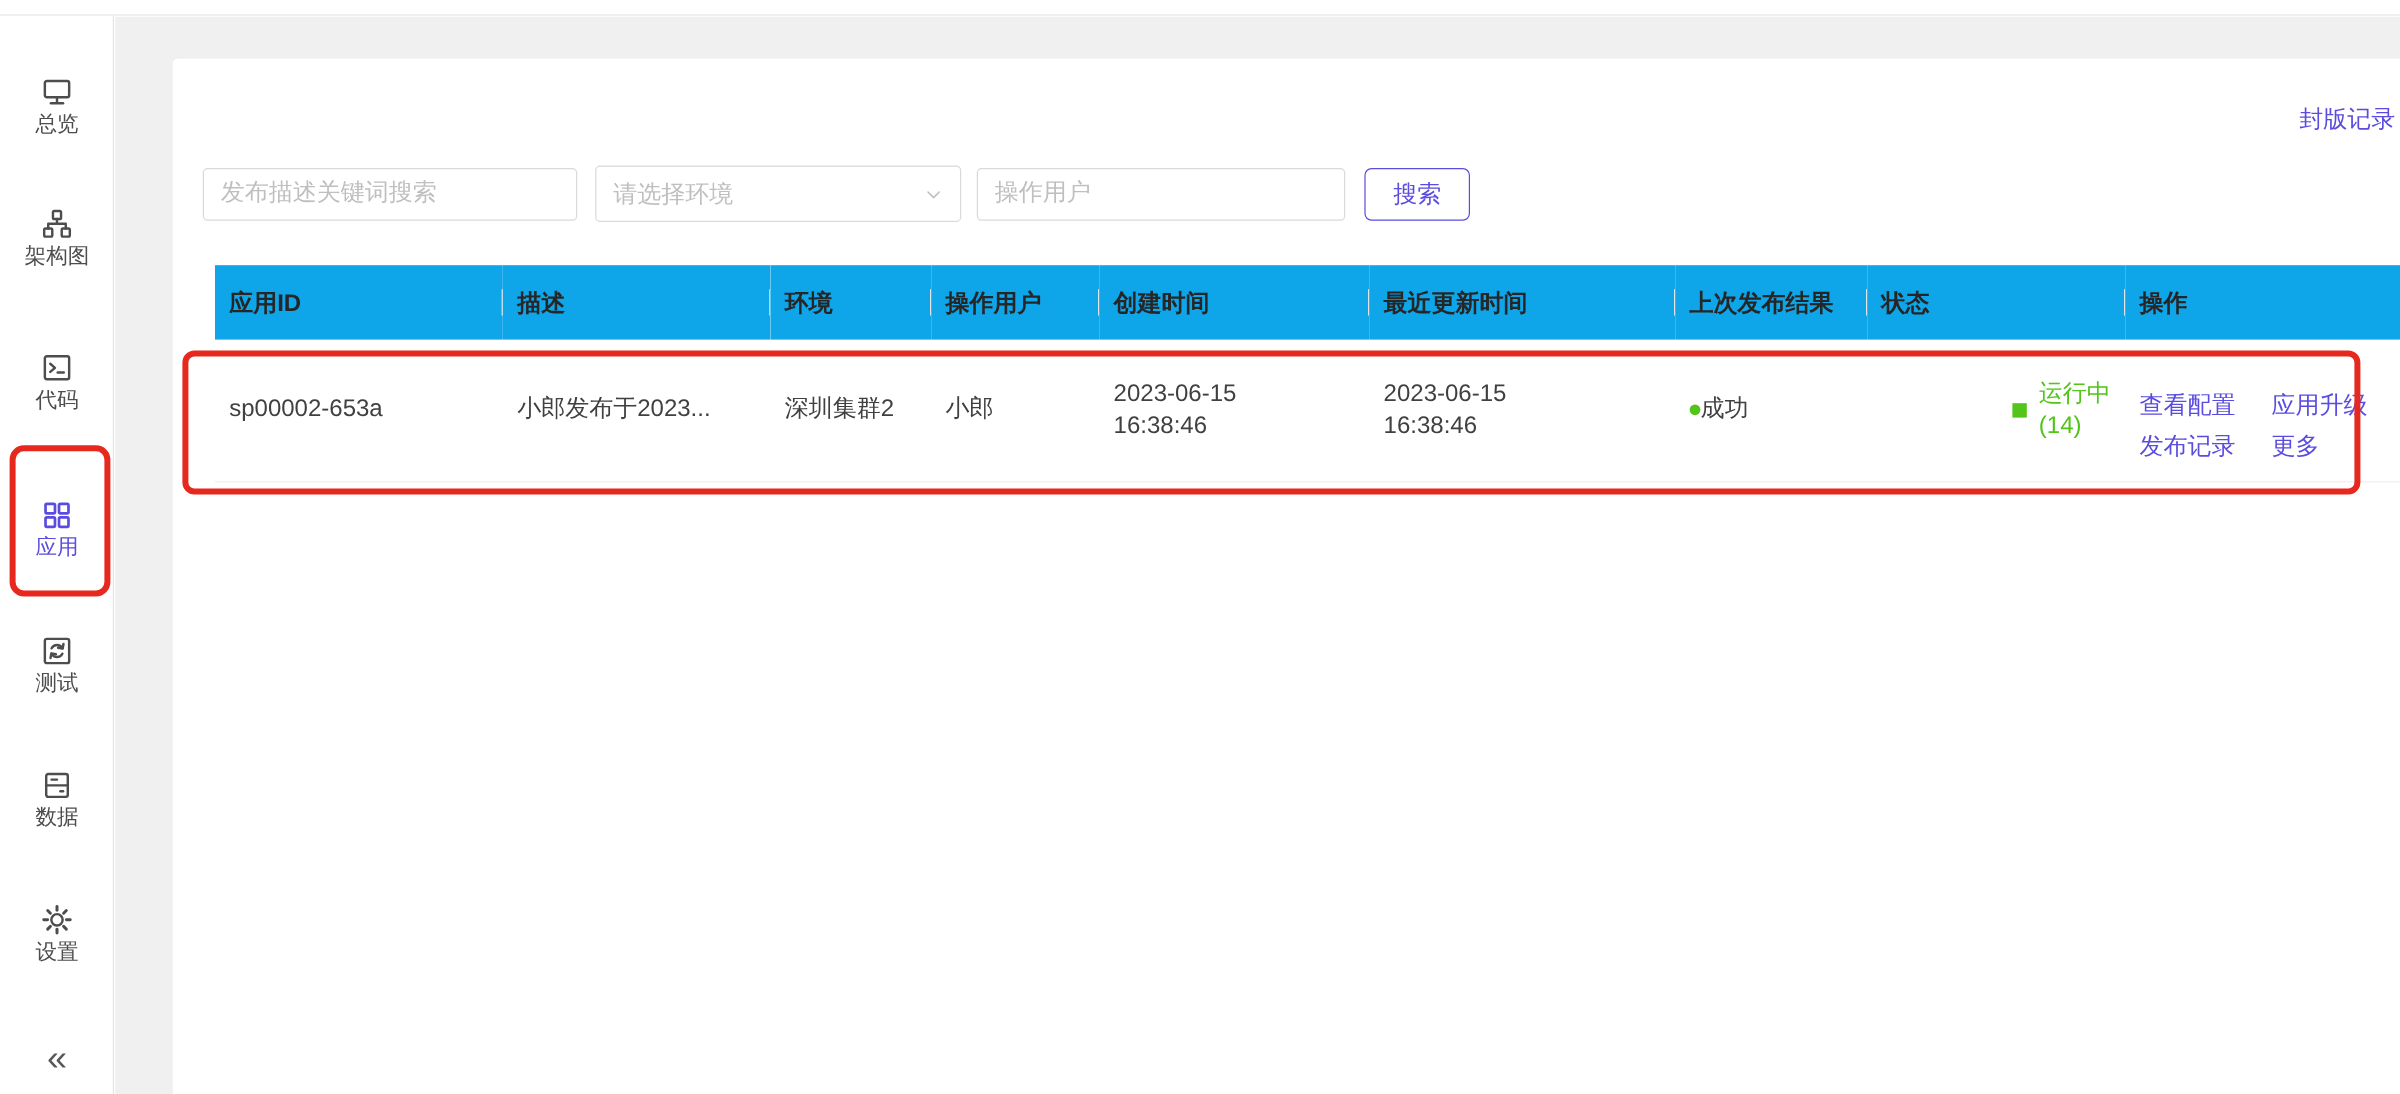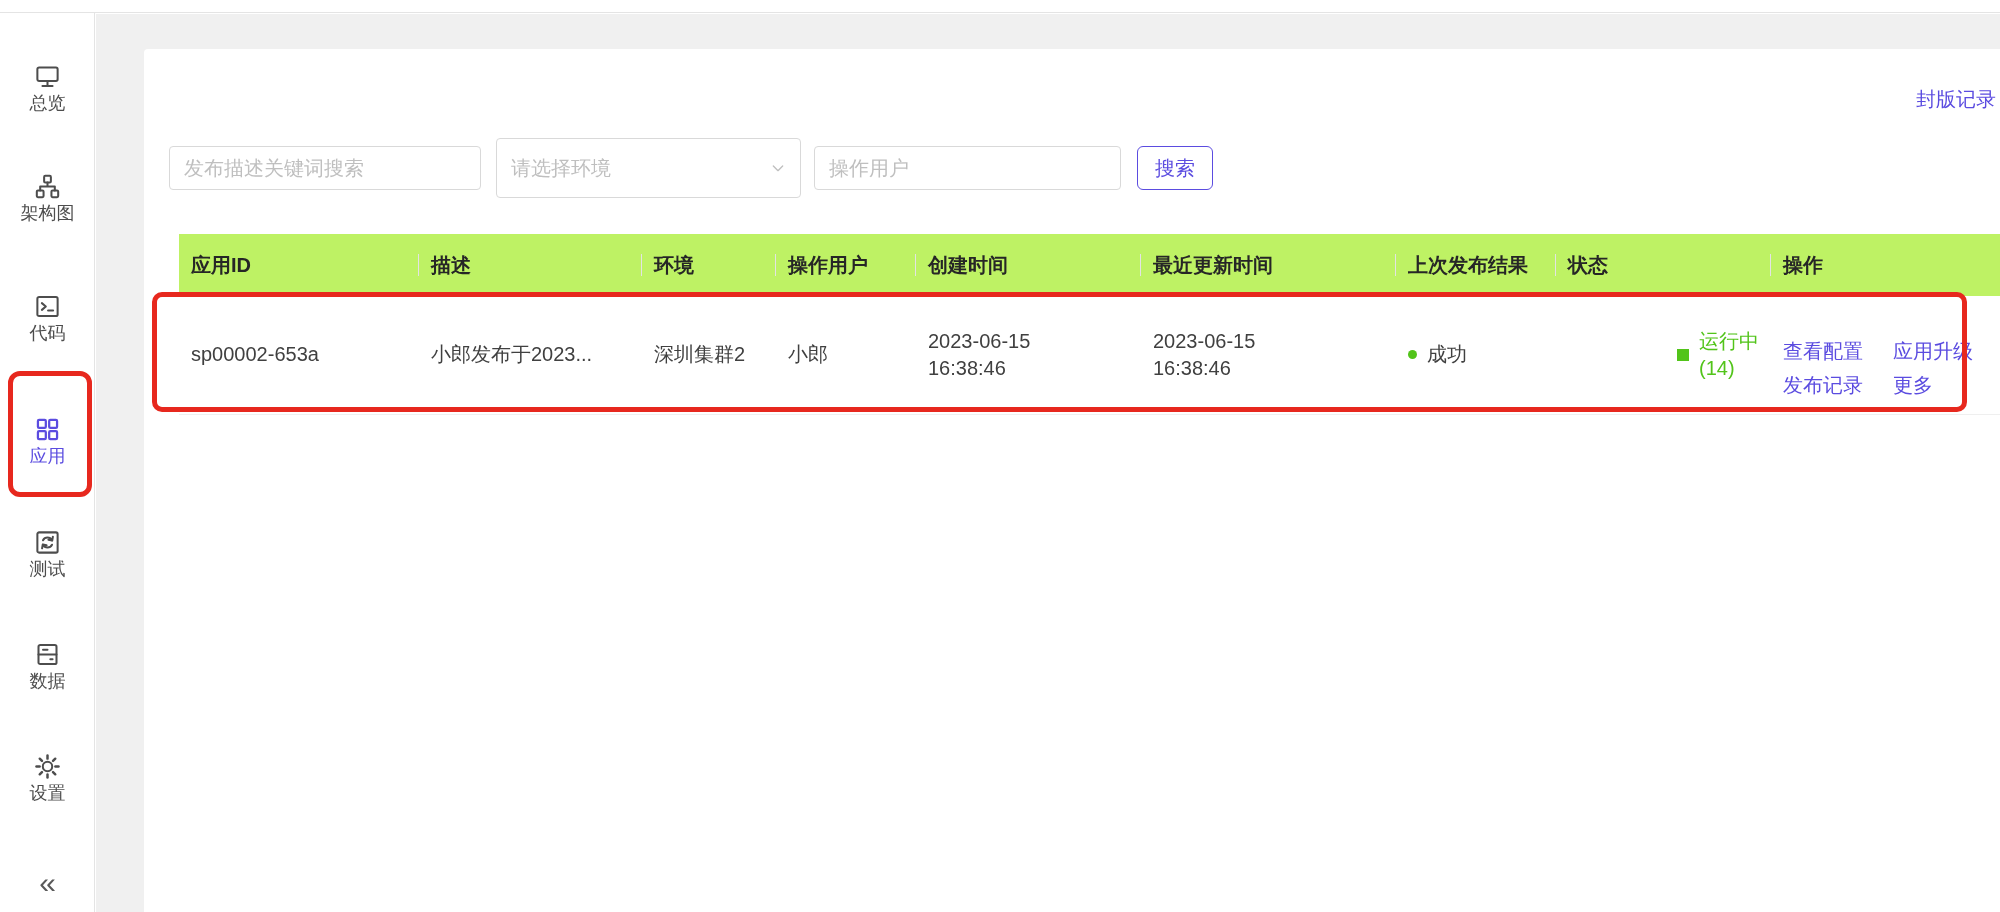--- a/index.html
+++ b/index.html
@@ -59,56 +59,56 @@
   
   .filters { margin-top: 18px; display: flex; align-items: center; }
   .filters .f-input {
     height: 44px; border: 1px solid #d9d9d9; border-radius: 4px;
     background: #ffffff; font-size: 20px; color: #404040;
     padding: 0 14px; font-family: inherit; outline: none;
   }
   .filters .f-input::placeholder { color: #bfbfbf; }
   .f-keyword { width: 312px; }
   .f-select {
-    width: 305px; height: 60px; margin-left: 15px;
+    width: 305px; height: 47px; margin-left: 15px;
     border: 1px solid #d9d9d9; border-radius: 4px; background: #ffffff;
     display: flex; align-items: center; justify-content: space-between;
     padding: 0 14px; cursor: pointer;
   }
   .f-select .sel-placeholder { font-size: 20px; color: #bfbfbf; }
   .f-select svg { width: 16px; height: 16px; }
   .f-user { width: 307px; margin-left: 13px; }
   .btn-search {
-    margin-left: 16px; height: 44px; width: 76px;
+    margin-left: 16px; height: 44px; width: 88px;
     background: #ffffff; border: 1px solid #5b4ce0; color: #5b4ce0;
     border-radius: 6px; font-size: 20px; cursor: pointer; font-family: inherit;
   }
   
   .table-wrap { margin-top: 36px; margin-left: -15px; }
   table { border-collapse: collapse; table-layout: fixed; width: 100%; }
   col.c1 { width: 240px; } col.c2 { width: 223px; } col.c3 { width: 134px; }
   col.c4 { width: 140px; } col.c5 { width: 225px; } col.c6 { width: 255px; }
   col.c7 { width: 160px; } col.c8 { width: 215px; }
   thead th {
-    background: #bef264; height: 62px; text-align: left;
+    background: #0ea5e9; height: 62px; text-align: left;
     font-size: 20px; font-weight: 700; color: #262626;
     padding: 0 12px; position: relative;
   }
   thead th:not(:last-child)::after {
     content: ""; position: absolute; right: 0; top: 50%;
     transform: translateY(-50%); width: 1px; height: 22px; background: #e3e3e3;
   }
   tbody td {
     height: 118px; padding: 0 12px; font-size: 20px; color: #404040;
     border-bottom: 1px solid #efefef; vertical-align: middle;
     line-height: 1.35;
   }
   .wrap-narrow { display: inline-block; max-width: 92px; }
   .wrap-time { display: inline-block; max-width: 120px; }
-  .cell-result { display: flex; align-items: center; gap: 10px; }
+  .cell-result { display: flex; align-items: center; }
   .dot {
     width: 9px; height: 9px; border-radius: 50%; background: #52c41a;
     display: inline-block; flex: 0 0 auto;
   }
   .cell-status { display: flex; align-items: center; gap: 10px; color: #52c41a; justify-content: flex-end; }
   .square {
     width: 12px; height: 12px; background: #52c41a;
     display: inline-block; flex: 0 0 auto;
   }
   .status-lines span { display: block; }

